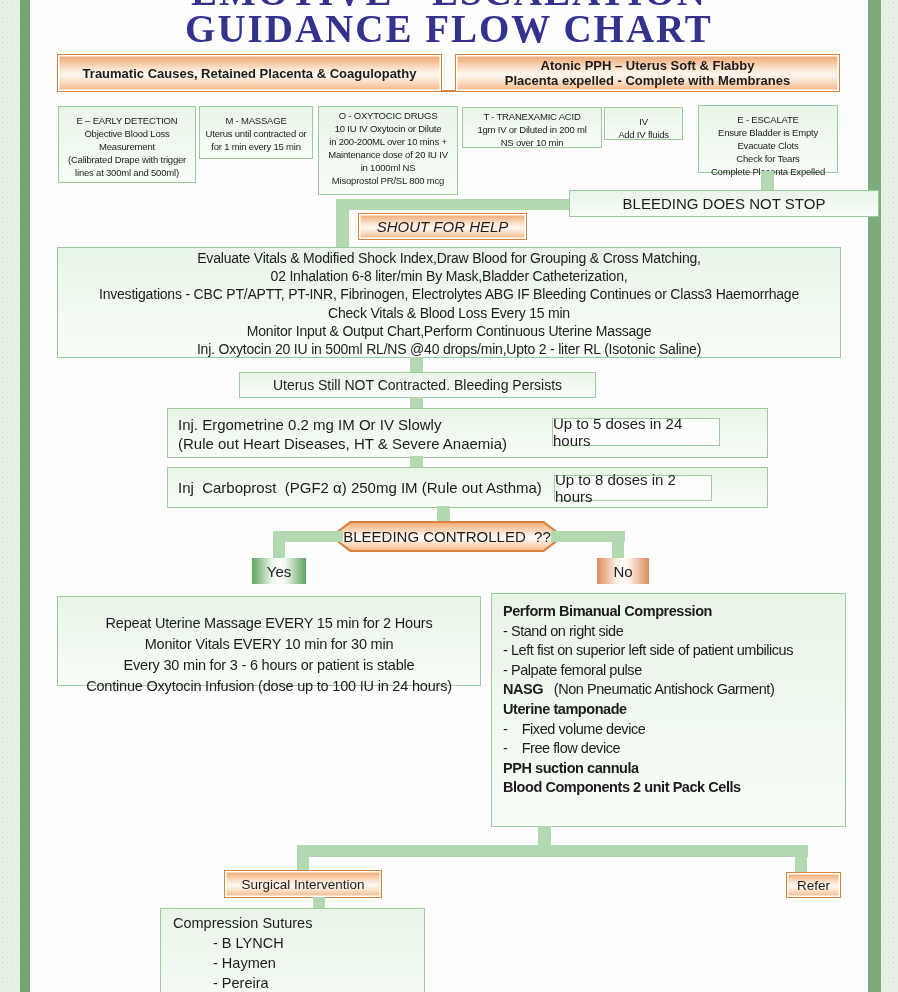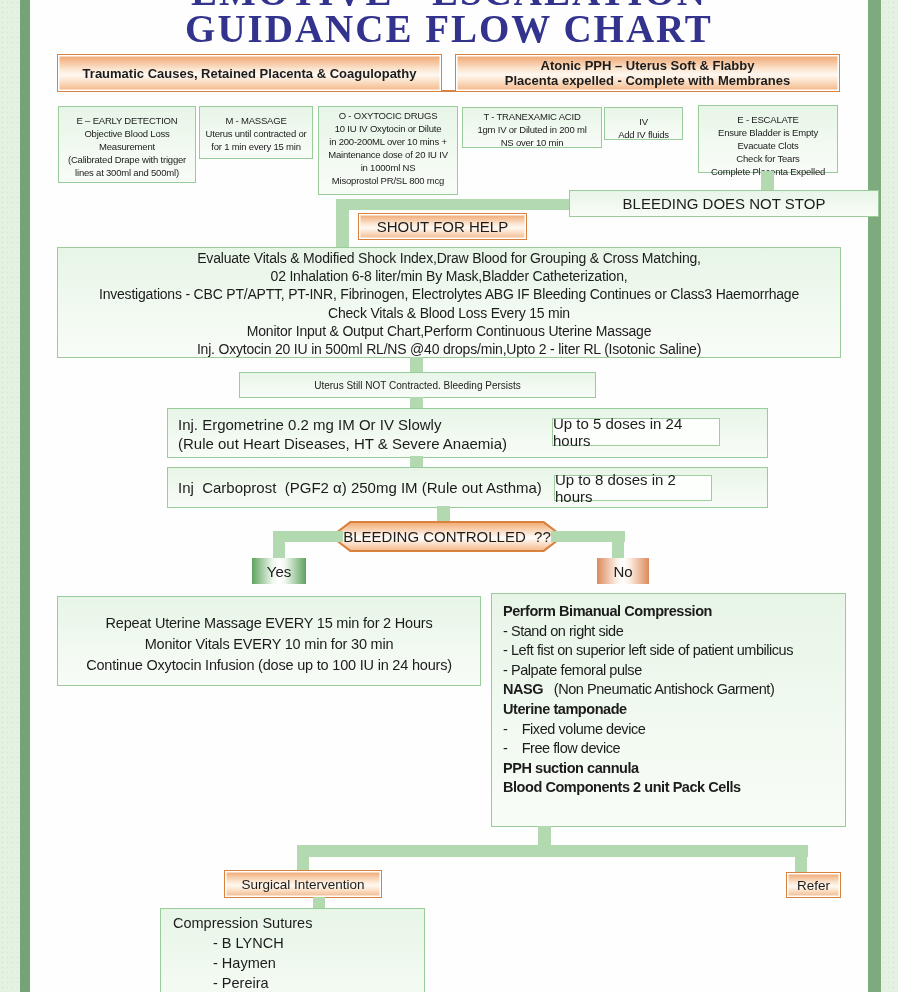--- a/index.html
+++ b/index.html
@@ -117,36 +117,36 @@
   <div>Complete Placenta Expelled</div>
 </div>
 
 <div class="abs conn" style="left:761px;top:171px;width:13px;height:21px;"></div>
 <div class="abs conn" style="left:348px;top:199px;width:222px;height:11px;"></div>
 <div class="abs conn" style="left:336px;top:199px;width:13px;height:49px;"></div>
 
 <div class="abs gbox ctr" style="left:569px;top:190px;width:310px;height:27px;">
   <div style="font-size:15px;">BLEEDING DOES NOT STOP</div>
 </div>
-<div class="abs obox" style="left:358px;top:213px;width:169px;height:27px;">
+<div class="abs obox" style="left:358px;top:213px;width:169px;height:27px;font-style:italic;">
   <div style="font-size:15px;">SHOUT FOR HELP</div>
 </div>
 
 <div class="abs gbox" style="left:57px;top:247px;width:784px;height:111px;font-size:14px;line-height:18.2px;text-align:center;padding-top:1px;">
   <div class="bigline">Evaluate Vitals &amp; Modified Shock Index,Draw Blood for Grouping &amp; Cross Matching,</div>
   <div class="bigline">02 Inhalation 6-8 liter/min By Mask,Bladder Catheterization,</div>
   <div class="bigline">Investigations -  CBC PT/APTT, PT-INR, Fibrinogen, Electrolytes ABG IF Bleeding Continues or Class3 Haemorrhage</div>
   <div class="bigline">Check Vitals &amp; Blood Loss Every 15 min</div>
   <div class="bigline">Monitor Input &amp; Output Chart,Perform Continuous Uterine Massage</div>
   <div class="bigline">Inj. Oxytocin 20 IU in 500ml RL/NS @40 drops/min,Upto 2 - liter RL (Isotonic Saline)</div>
 </div>
 
 <div class="abs conn" style="left:410px;top:357px;width:13px;height:17px;"></div>
 <div class="abs gbox ctr" style="left:239px;top:372px;width:357px;height:26px;">
-  <div style="font-size:10px;">Uterus Still NOT Contracted. Bleeding Persists</div>
+  <div style="font-size:14px;">Uterus Still NOT Contracted. Bleeding Persists</div>
 </div>
 <div class="abs conn" style="left:410px;top:397px;width:13px;height:16px;"></div>
 
 <div class="abs gbox" style="left:167px;top:408px;width:601px;height:50px;">
   <div style="position:absolute;left:10px;top:6px;font-size:15px;line-height:19px;">
     <div>Inj. Ergometrine 0.2 mg IM Or IV Slowly</div>
     <div>(Rule out Heart Diseases, HT &amp; Severe Anaemia)</div>
   </div>
   <div class="inner-white" style="position:absolute;left:384px;top:9px;width:168px;height:28px;">
     <div style="font-size:15px;">Up to 5 doses in 24 hours</div>
@@ -176,20 +176,21 @@
 <div class="abs ctr" style="left:252px;top:558px;width:54px;height:26px;background:linear-gradient(90deg,#5ea35e 0%,#eef7ee 38%,#ffffff 50%,#eef7ee 62%,#5ea35e 100%);">
   <div style="font-size:15px;">Yes</div>
 </div>
 <div class="abs ctr" style="left:597px;top:558px;width:52px;height:26px;background:linear-gradient(90deg,#dd8a5c 0%,#fcefe6 38%,#ffffff 50%,#fcefe6 62%,#dd8a5c 100%);">
   <div style="font-size:15px;">No</div>
 </div>
 
 <div class="abs gbox" style="left:57px;top:596px;width:424px;height:90px;font-size:14.5px;line-height:21px;text-align:center;letter-spacing:-0.3px;padding-top:16px;">
   <div class="bigline">Repeat Uterine Massage EVERY 15 min for 2 Hours</div>
   <div class="bigline">Monitor Vitals EVERY 10 min for 30 min</div>
+  <div class="bigline">Every 30 min for 3 - 6 hours or patient is stable</div>
   <div class="bigline">Continue Oxytocin Infusion (dose up to 100 IU in 24 hours)</div>
 </div>
 
 <div class="abs gbox" style="left:491px;top:593px;width:355px;height:234px;font-size:14.5px;line-height:19.6px;letter-spacing:-0.45px;padding:8px 0 0 11px;">
   <div class="rline bold">Perform Bimanual Compression</div>
   <div class="rline">- Stand on right side</div>
   <div class="rline">- Left fist on superior left side of patient umbilicus</div>
   <div class="rline">- Palpate femoral pulse</div>
   <div class="rline"><span class="bold">NASG</span><span>   (Non Pneumatic Antishock Garment)</span></div>
   <div class="rline bold">Uterine tamponade</div>

